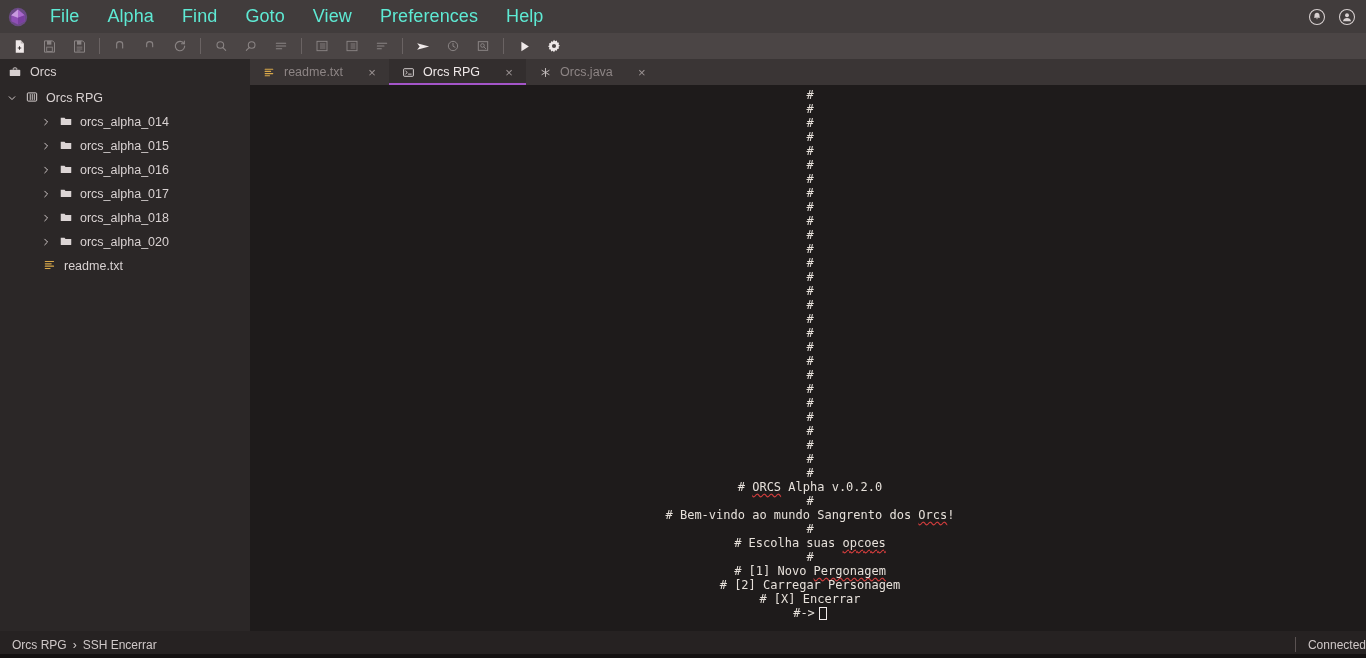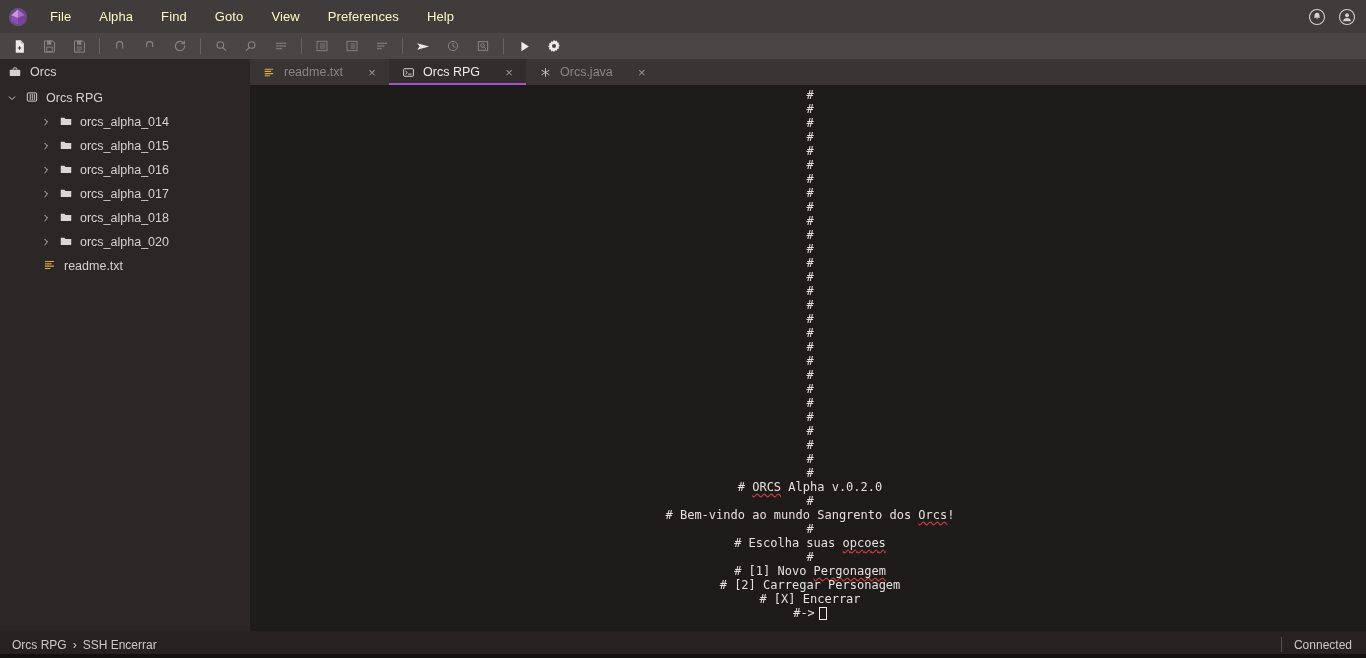--- a/index.html
+++ b/index.html
@@ -26,22 +26,22 @@
   }
   .logo-wrap {
     width: 36px; height: 33px;
     display: flex; align-items: center; justify-content: center;
   }
   .logo {
     width: 20px; height: 20px; position: relative;
   }
   .menu-items { display: flex; align-items: center; }
   .menu-item {
-    color: #fef9c3;
-    font-size: 13px;
+    color: #5eead4;
+    font-size: 18px;
     padding: 4px 14px;
     cursor: default;
     letter-spacing: .1px;
   }
   .menubar-right {
     position: absolute; right: 8px; top: 0;
     height: 33px; display: flex; align-items: center; gap: 8px;
   }
   .mb-icon {
     width: 22px; height: 22px;
@@ -155,21 +155,21 @@
     height: 27px; flex: 0 0 27px;
     background: #262222;
     display: flex; align-items: center;
     color: #cfc8c8; font-size: 12px;
     padding: 0 10px;
     position: relative;
   }
   .status-left { display: flex; align-items: center; gap: 6px; padding-left: 2px; }
   .status-right {
     position: absolute; right: 0; top: 0; height: 27px;
-    display: flex; align-items: center; padding-right: 14px; gap: 12px; text-align: center;
+    display: flex; align-items: center; gap: 12px; text-align: center;
   }
   .status-div { width: 1px; height: 15px; background: #5a5252; }
   .bottom-edge {
     position: absolute; left: 0; right: 0; bottom: 0;
     height: 4px; background: #141111;
   }
 </style>
 </head>
 <body>
 

